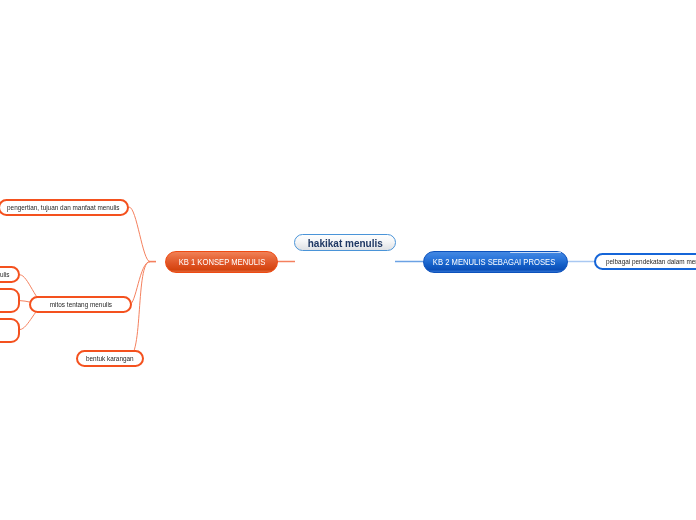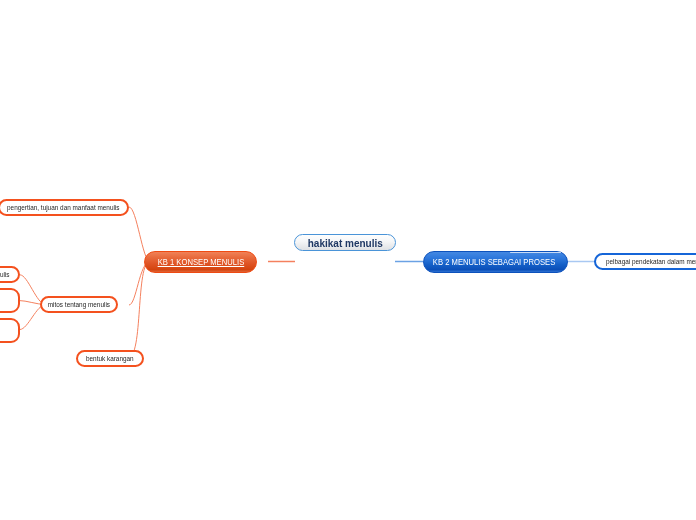--- a/index.html
+++ b/index.html
@@ -55,37 +55,37 @@
       <path d="M268,261.5 L295,261.5" stroke="#F4805E"></path>
       <path d="M395,261.5 L423,261.5" stroke="#6BA2E4"></path>
       <path d="M566,261.5 L595,261.5" stroke="#A9C8F2"></path>
     </g>
   </svg>
 
   <div class="node leaf" style="left:-2.5px;top:199px;width:131px;height:17px;justify-content:center;">
     <span>pengertian, tujuan dan manfaat menulis</span>
   </div>
 
-  <div class="node leaf" style="left:40px;top:296px;width:78px;height:17px;justify-content:center;">
+  <div class="node leaf" style="left:29px;top:296px;width:103px;height:17px;justify-content:center;">
     <span>mitos tentang menulis</span>
   </div>
 
   <div class="node leaf" style="left:60px;top:350px;width:68px;height:17px;justify-content:center;margin-left:16px;">
     <span>bentuk karangan</span>
   </div>
 
   <div class="node leaf rightal" style="left:-44px;top:266px;width:64px;height:17px;justify-content:flex-end;padding-right:8.5px;overflow:hidden;">
     <span>menulis</span>
   </div>
 
   <div class="node leaf" style="left:-44px;top:288px;width:64px;height:24.5px;"></div>
 
   <div class="node leaf" style="left:-44px;top:318px;width:64px;height:25px;"></div>
 
-  <div class="node kb orange" style="left:144px;top:250.5px;width:113px;height:22px;text-decoration:underline;">
+  <div class="node kb orange" style="left:165px;top:250.5px;width:113px;height:22px;">
     <span>KB 1 KONSEP MENULIS</span>
   </div>
 
   <div class="node centre" style="left:294px;top:234px;width:102px;height:17px;">
     <span>hakikat menulis</span>
   </div>
 
   <div class="node kb blue" style="left:422.5px;top:250.5px;width:145px;height:22px;">
     <i class="gloss" style="left:86px;top:0.4px;width:51px;"></i>
     <span>KB 2 MENULIS SEBAGAI PROSES</span>

